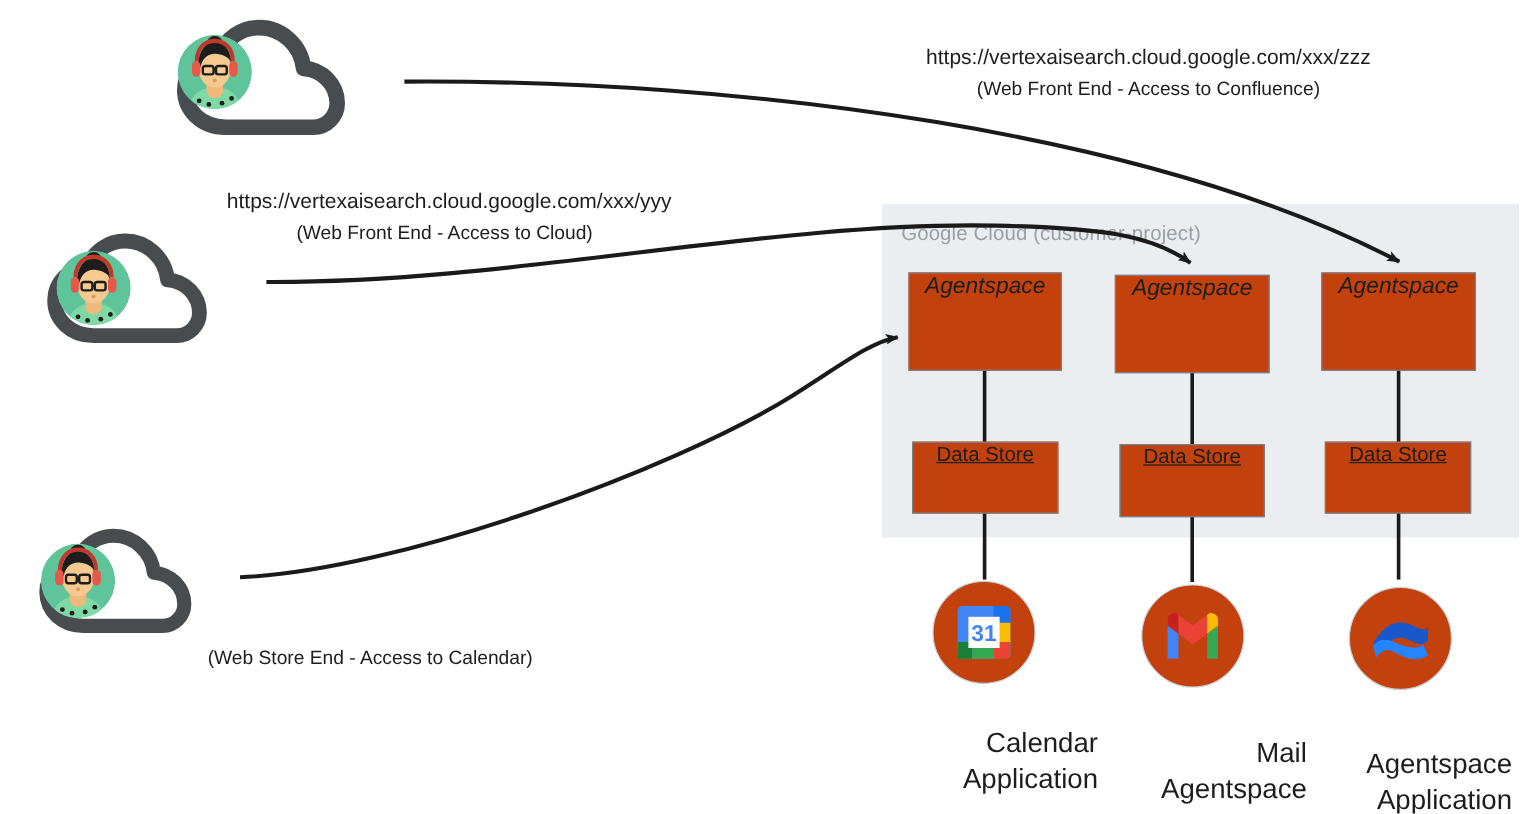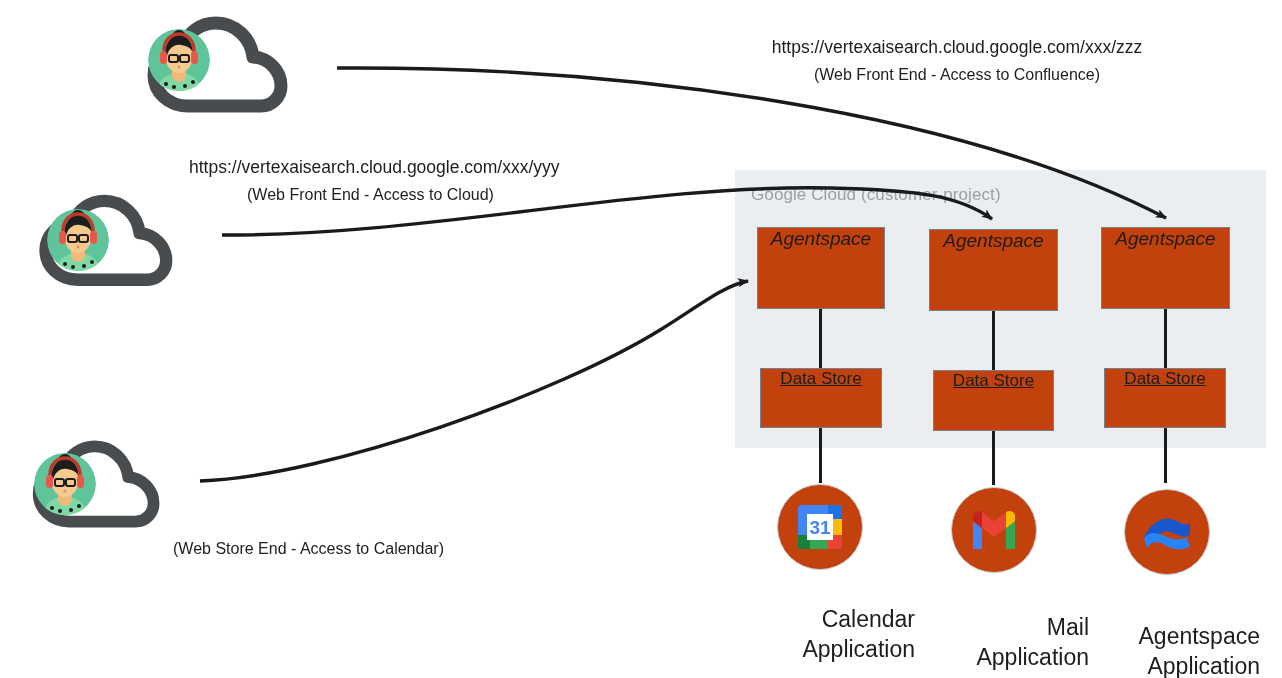--- a/index.html
+++ b/index.html
@@ -133,21 +133,21 @@
   <div class="app" style="left:951px;top:487px;">
     <svg width="50" height="38" viewBox="0 0 50 38">
       <path d="M4 38 H13 V17 L4 10.2 Z" fill="#4285f4"></path>
       <path d="M37 38 H46 V10.2 L37 17 Z" fill="#34a853"></path>
       <path d="M4 5.5 A5.5 5.5 0 0 1 12.8 1.1 L25 10.3 L37.2 1.1 A5.5 5.5 0 0 1 46 5.5 V10.2 L25 26 L4 10.2 Z" fill="#ea4335"></path>
       <path d="M4 5.5 A5.5 5.5 0 0 1 12.8 1.1 L13 1.25 V17 L4 10.2 Z" fill="#c5221f"></path>
       <path d="M46 5.5 A5.5 5.5 0 0 0 37.2 1.1 L37 1.25 V17 L46 10.2 Z" fill="#fbbc04"></path>
     </svg>
   </div>
   <div class="app-label" style="left:899px;top:612px;">Mail
-Application</div>
+Agentspace</div>
 
   <div class="app" style="left:1124px;top:489px;">
     <svg width="54" height="48" viewBox="0 0 54 48">
       <path d="M4 29 C12 13 24 8 34 12 C42 15 46 19 50 15 L50 26 C45 31 40 28 33 25 C25 21 17 25 12 35 Z" fill="#1858cc"></path>
       <path d="M50 38 C42 44 31 41 23 36 C16 32 11 34 7 40 L4 30 C9 24 15 24 22 27 C31 31 39 34 46 29 Z" fill="#2684ff"></path>
     </svg>
   </div>
   <div class="app-label" style="left:1070px;top:621px;">Agentspace
 Application</div>
 

